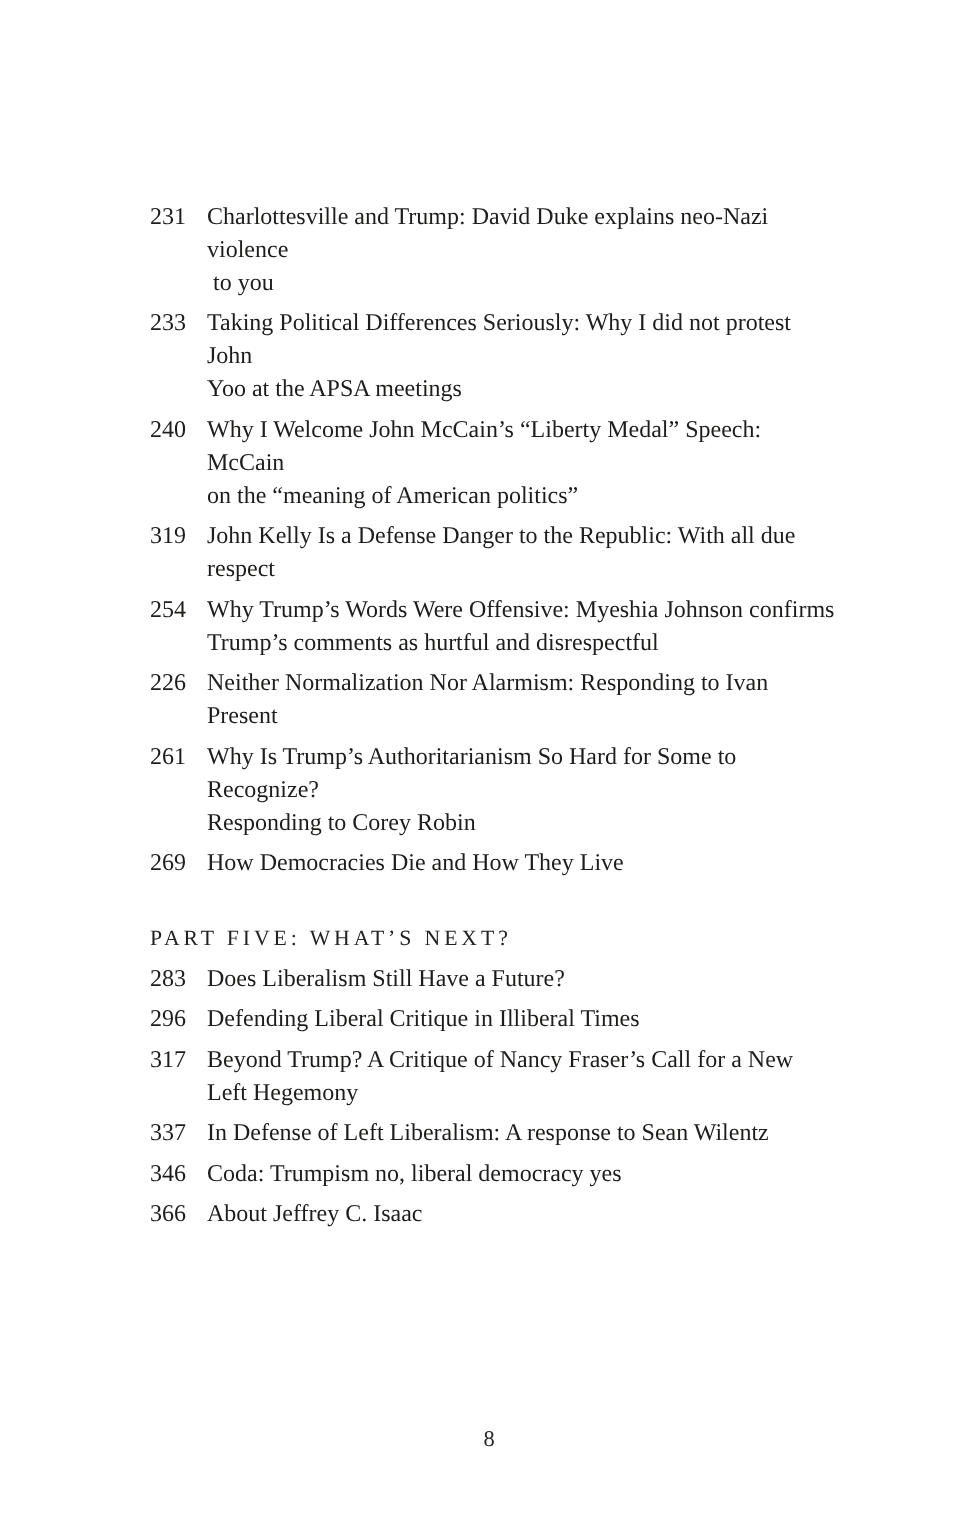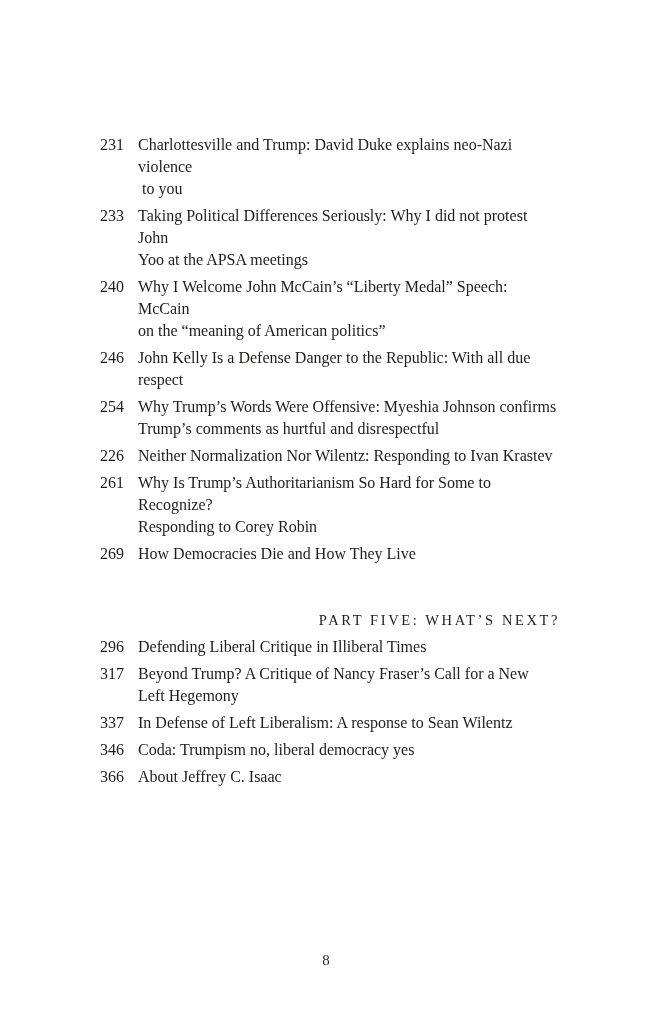--- a/index.html
+++ b/index.html
@@ -31,26 +31,25 @@
   }
   .entry-num {
     flex: 0 0 38px;
     width: 38px;
   }
   .entry-title {
     white-space: pre-wrap;
     max-width: 422px;
   }
   .part-heading {
-    margin: 44px 0 5px 0;
+    margin: 28px 0 5px 0;
     font-size: 14.5px;
     line-height: 22px;
     letter-spacing: 2.6px;
     color: #222220;
-    text-align: right;
   }
   .footer {
     position: absolute;
     left: 0;
     top: 950px;
     width: 652px;
     text-align: center;
     font-size: 15px;
     line-height: 20px;
     color: #2a2a2a;
@@ -71,44 +70,48 @@
       <span class="entry-num">233</span>
       <span class="entry-title">Taking Political Differences Seriously: Why I did not protest John
 Yoo at the APSA meetings</span>
     </div>
     <div class="entry">
       <span class="entry-num">240</span>
       <span class="entry-title">Why I Welcome John McCain’s “Liberty Medal” Speech: McCain
 on the “meaning of American politics”</span>
     </div>
     <div class="entry">
-      <span class="entry-num">246</span>
+      <span class="entry-num">319</span>
       <span class="entry-title">John Kelly Is a Defense Danger to the Republic: With all due respect</span>
     </div>
     <div class="entry">
       <span class="entry-num">254</span>
       <span class="entry-title">Why Trump’s Words Were Offensive: Myeshia Johnson confirms
 Trump’s comments as hurtful and disrespectful</span>
     </div>
     <div class="entry">
       <span class="entry-num">226</span>
-      <span class="entry-title">Neither Normalization Nor Wilentz: Responding to Ivan Krastev</span>
+      <span class="entry-title">Neither Normalization Nor Alarmism: Responding to Ivan Present</span>
     </div>
     <div class="entry">
       <span class="entry-num">261</span>
       <span class="entry-title">Why Is Trump’s Authoritarianism So Hard for Some to Recognize?
 Responding to Corey Robin</span>
     </div>
     <div class="entry">
       <span class="entry-num">269</span>
       <span class="entry-title">How Democracies Die and How They Live</span>
     </div>
 
     <div class="part-heading">PART FIVE: WHAT’S NEXT?</div>
 
+    <div class="entry">
+      <span class="entry-num">283</span>
+      <span class="entry-title">Does Liberalism Still Have a Future?</span>
+    </div>
     <div class="entry">
       <span class="entry-num">296</span>
       <span class="entry-title">Defending Liberal Critique in Illiberal Times</span>
     </div>
     <div class="entry">
       <span class="entry-num">317</span>
       <span class="entry-title">Beyond Trump? A Critique of Nancy Fraser’s Call for a New
 Left Hegemony</span>
     </div>
     <div class="entry">

